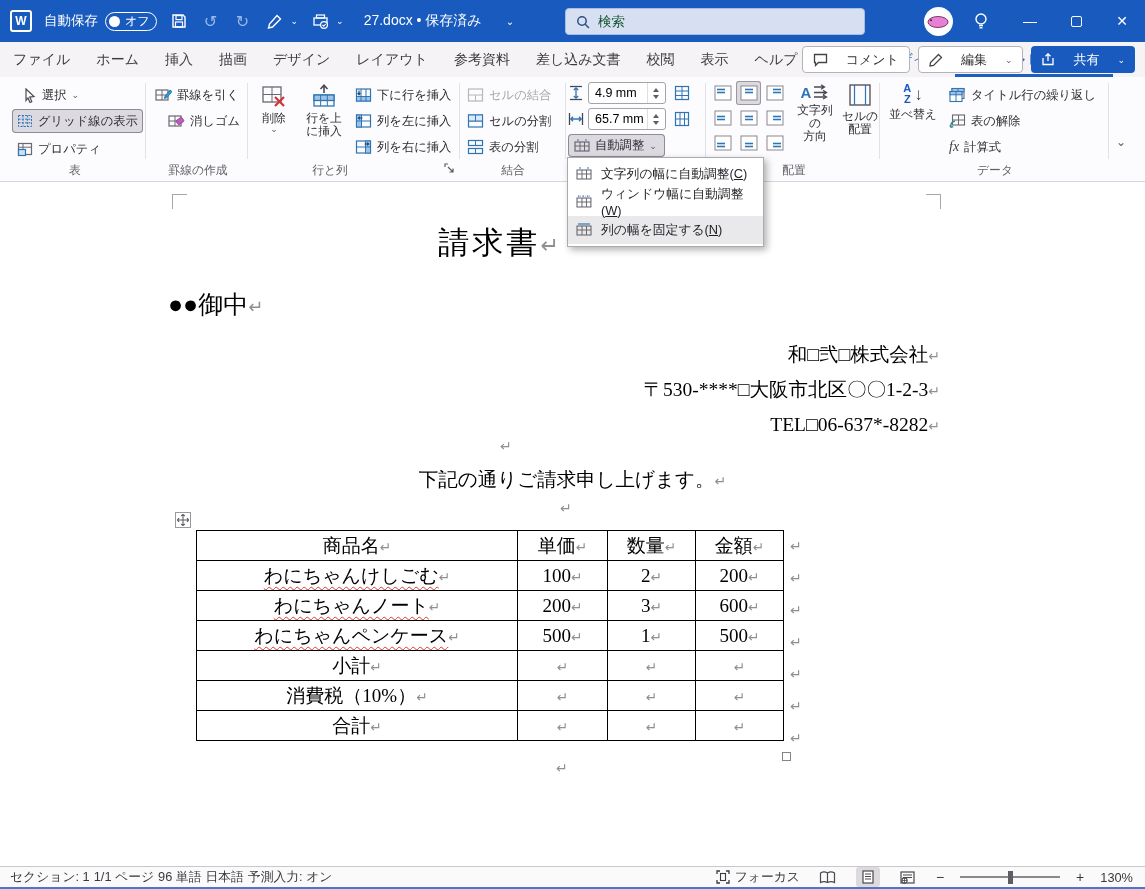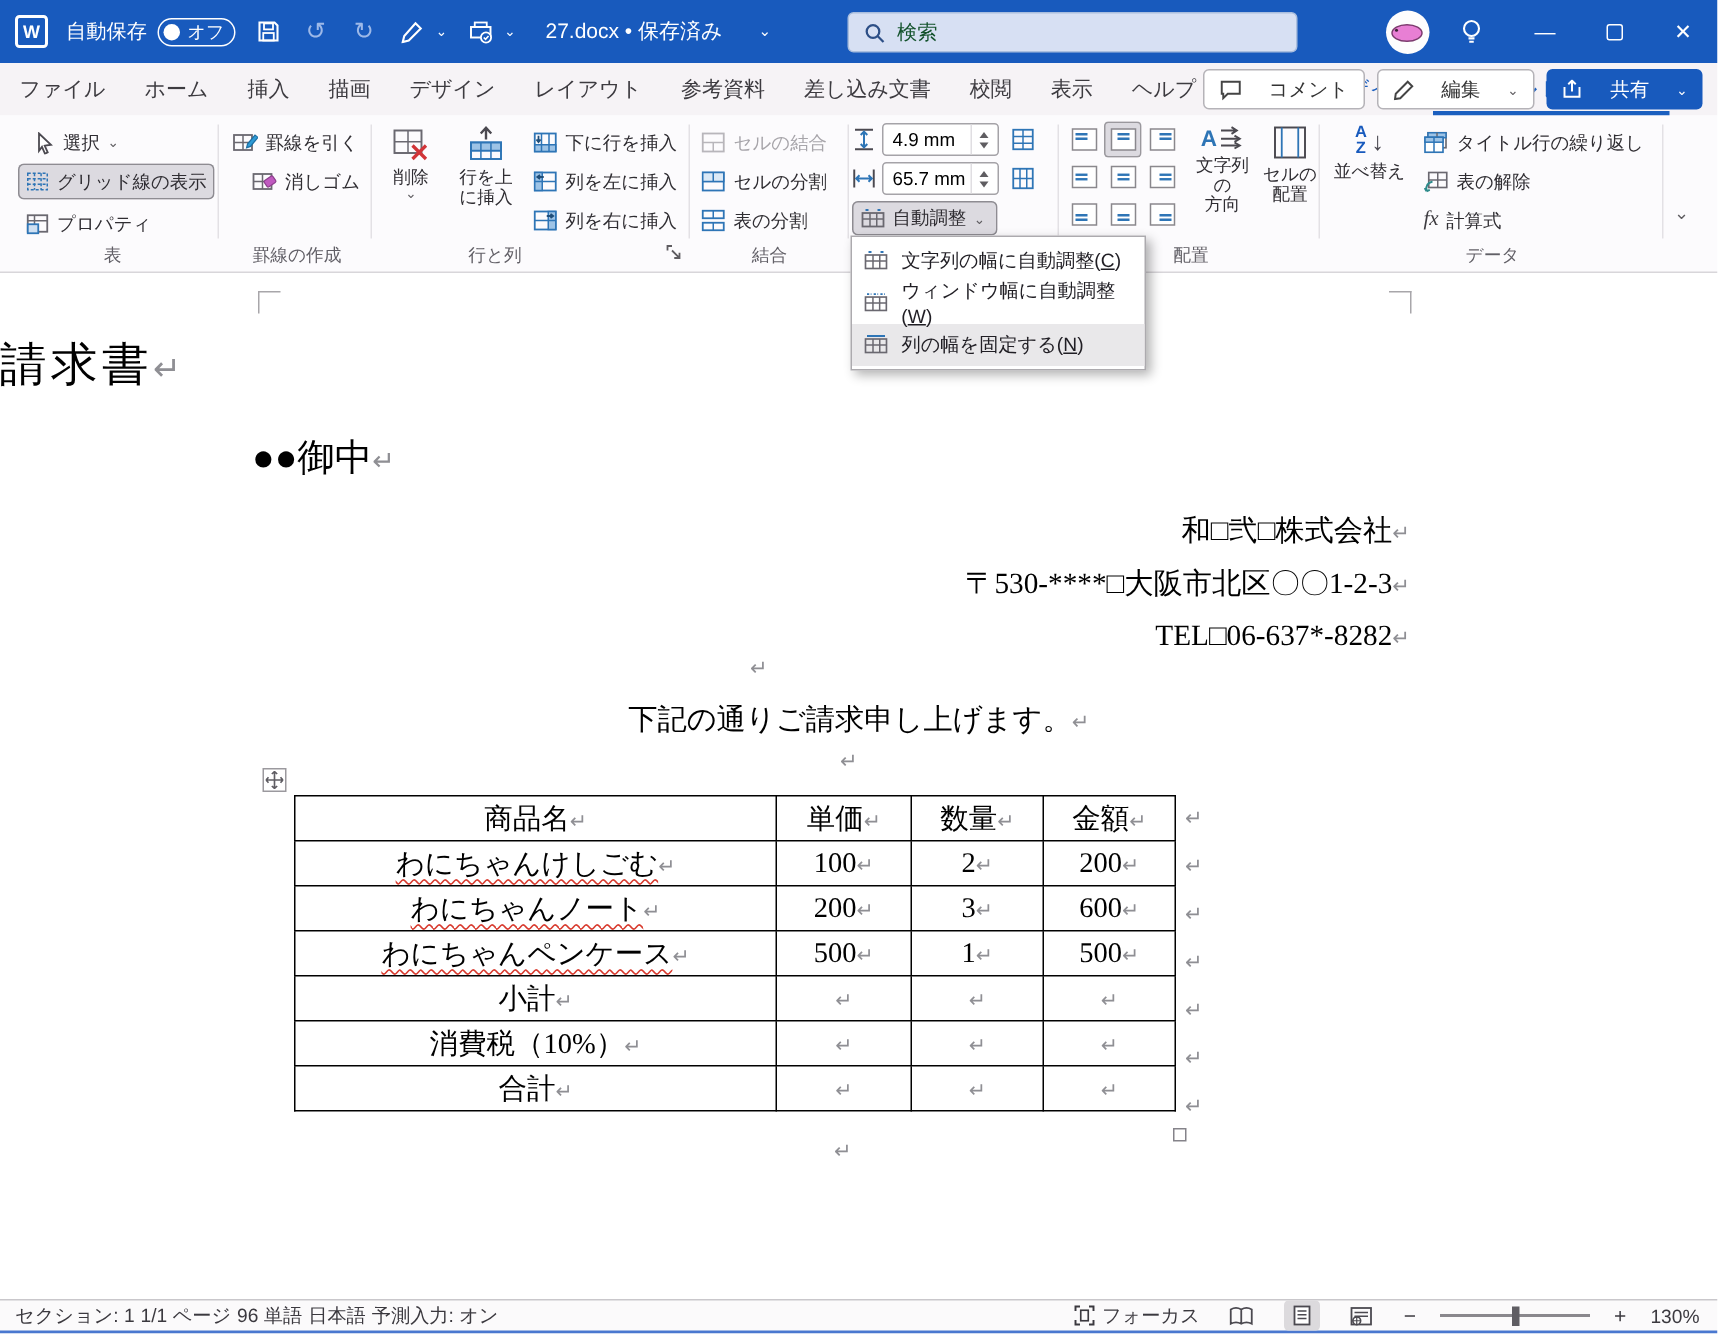--- a/index.html
+++ b/index.html
@@ -84,21 +84,21 @@
   .accel { text-decoration:underline; }
 
   
   .doc { position:absolute; top:182px; left:0; width:100%; height:684px; background:#fff;
     font-family:"Liberation Serif","DejaVu Serif",serif; color:#000; }
   .cropTL { position:absolute; left:172px; top:12px; width:15px; height:15px;
     border-left:1px solid #a8a6aa; border-top:1px solid #a8a6aa; }
   .cropTR { position:absolute; left:926px; top:12px; width:15px; height:15px;
     border-right:1px solid #a8a6aa; border-top:1px solid #a8a6aa; }
   .mark { color:#8f8f94; font-family:"DejaVu Sans",sans-serif; font-size:0.72em; }
-  .doctitle { position:absolute; top:40px; left:0; width:1000px; text-align:left; font-size:31px; letter-spacing:3px; }
+  .doctitle { position:absolute; top:40px; left:0; width:1000px; text-align:center; font-size:31px; letter-spacing:3px; }
   .recipient { position:absolute; top:106px; left:168px; font-size:25px; }
   .senderblock { position:absolute; top:156px; right:205px; text-align:right; font-size:19.5px; line-height:33px; }
   .greeting { position:absolute; top:284px; left:0; width:1145px; text-align:center; font-size:19.5px; }
   .lonemark1 { position:absolute; top:256px; left:500px; font-size:14px; }
   .lonemark2 { position:absolute; top:318px; left:560px; font-size:14px; }
   .endmark { position:absolute; top:578px; left:556px; font-size:14px; }
   .invtable { position:absolute; top:348px; left:196px; border-collapse:collapse; table-layout:fixed; }
   .invtable td { border:1.7px solid #000; height:30px; text-align:center; font-size:19px; padding:0 2px; }
   .c0 { width:321px; } .c1 { width:90px; } .c2 { width:88px; } .c3 { width:88px; }
   .misspell { text-decoration:underline; text-decoration-style:wavy; text-decoration-color:#d83a2e;

